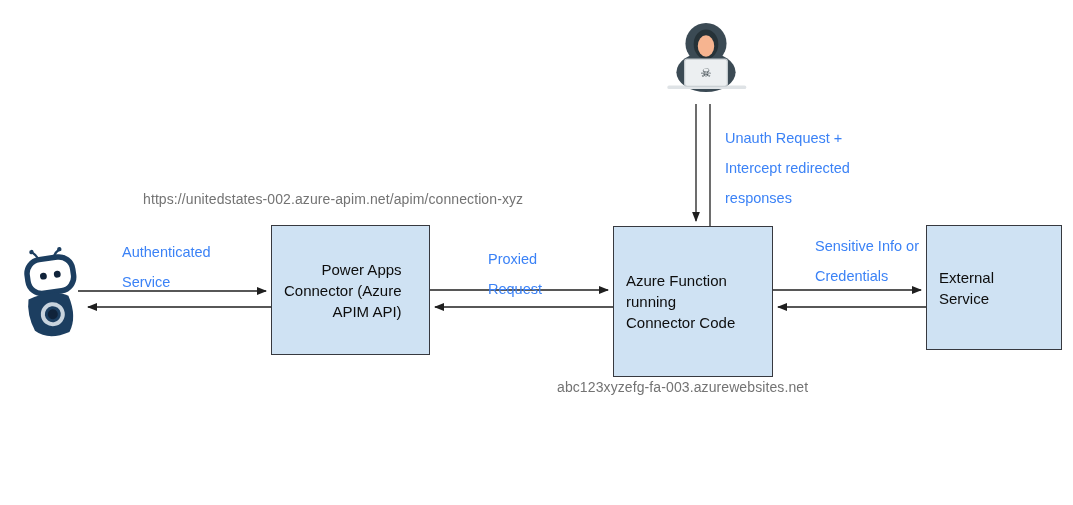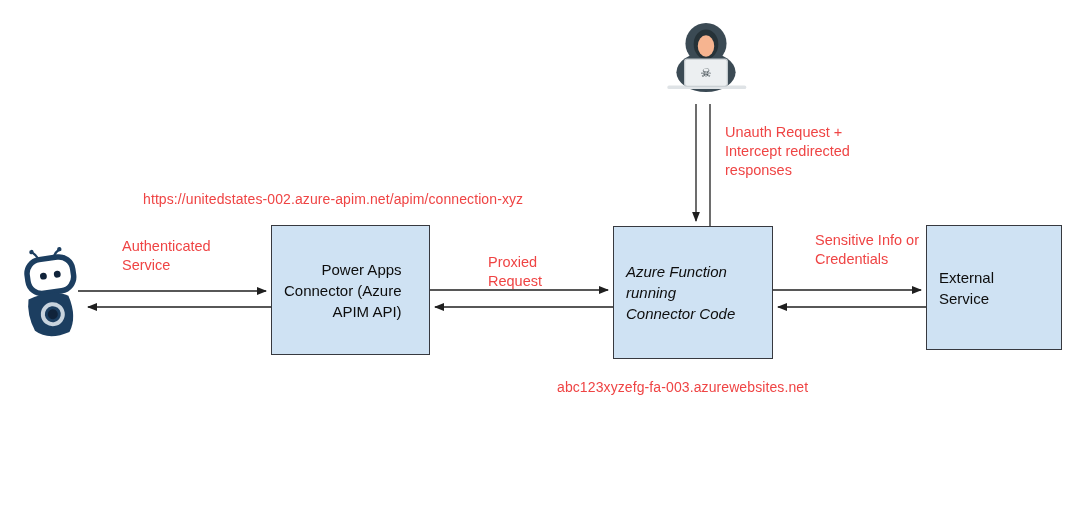--- a/index.html
+++ b/index.html
@@ -8,28 +8,28 @@
     width:1073px;height:505px;
     background:#ffffff;
     font-family:"Liberation Sans", sans-serif;
     color:#1a1a1a;
     overflow:hidden;
   }
   .caption{
     position:absolute;
     font-size:14px;
     letter-spacing:0.1px;
-    color:#ef4444;
+    color:#737373;
     white-space:pre;
   }
   .edge-label{
     position:absolute;
     font-size:14.5px;
-    line-height:19px;
-    color:#ef4444;
+    line-height:30px;
+    color:#3b82f6;
     white-space:pre-line;
   }
   .node{
     position:absolute;
     background:#cfe2f3;
     border:1.5px solid #37393f;
     box-sizing:border-box;
     display:flex;
     align-items:center;
   }
@@ -96,35 +96,35 @@
     <rect x="8" y="82" width="96" height="4.5" rx="2" fill="#dfe3e6"></rect>
     <rect x="29" y="50" width="52" height="33" rx="3" fill="#eceff1" stroke="#c4cace" stroke-width="1.5"></rect>
     <text x="55" y="72" text-anchor="middle" font-size="15" fill="#263238" font-family="DejaVu Sans, sans-serif">☠</text>
   </svg>
 
   <div class="caption" style="left:143px;top:191px;">https://unitedstates-002.azure-apim.net/apim/connection-xyz</div>
   <div class="caption" style="left:557px;top:379px;">abc123xyzefg-fa-003.azurewebsites.net</div>
 
   <div class="edge-label" style="left:122px;top:237px;">Authenticated
 Service</div>
-  <div class="edge-label" style="left:488px;top:244px;margin-top:9px;">Proxied
+  <div class="edge-label" style="left:488px;top:244px;">Proxied
 Request</div>
   <div class="edge-label" style="left:789px;top:231px;margin-left:26px;">Sensitive Info or
 Credentials</div>
   <div class="edge-label" style="left:725px;top:123px;">Unauth Request +
 Intercept redirected
 responses</div>
 
   <div class="node" style="left:271px;top:225px;width:159px;height:130px;text-align:right;">
     <div class="node-label">Power Apps
 Connector (Azure
 APIM API)</div>
   </div>
 
-  <div class="node" style="left:613px;top:226px;width:160px;height:133px;font-style:italic;">
+  <div class="node" style="left:613px;top:226px;width:160px;height:151px;">
     <div class="node-label">Azure Function
 running
 Connector Code</div>
   </div>
 
   <div class="node" style="left:926px;top:225px;width:136px;height:125px;">
     <div class="node-label">External
 Service</div>
   </div>
 

